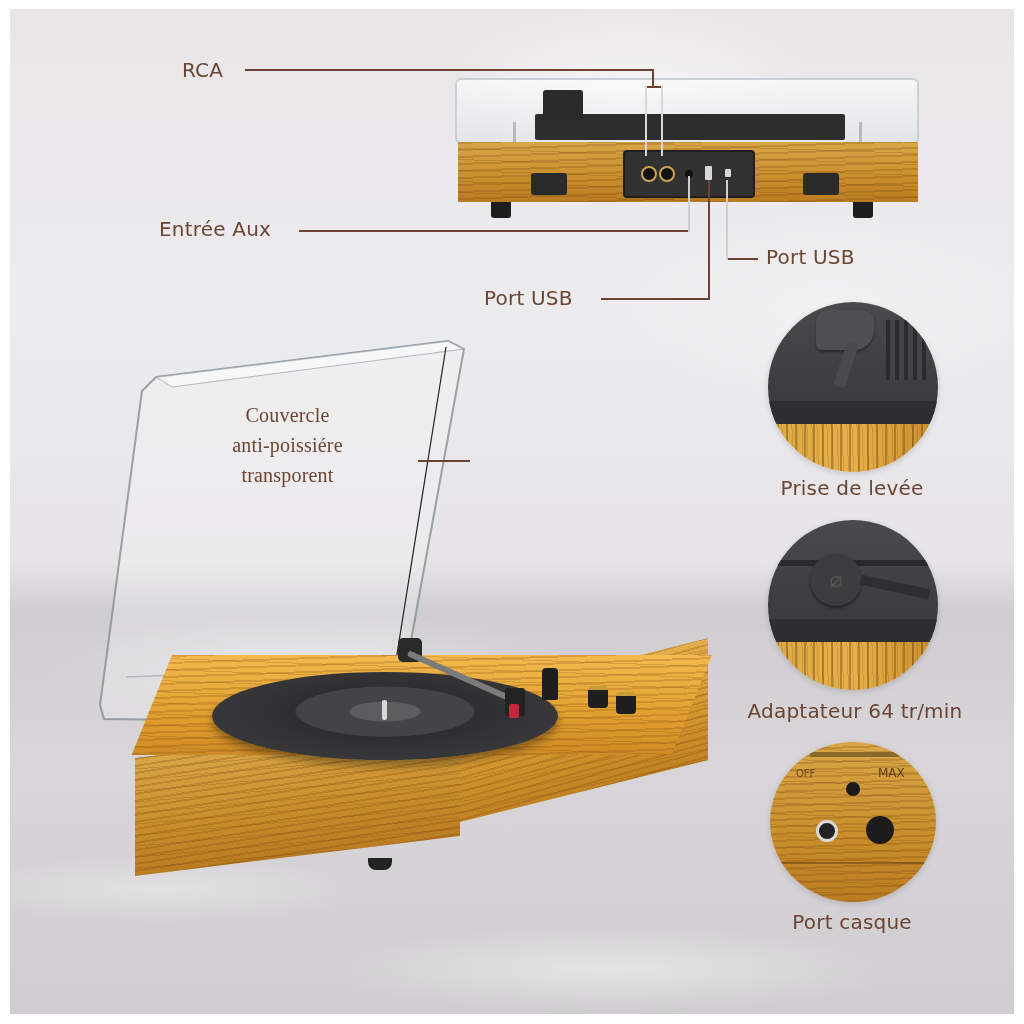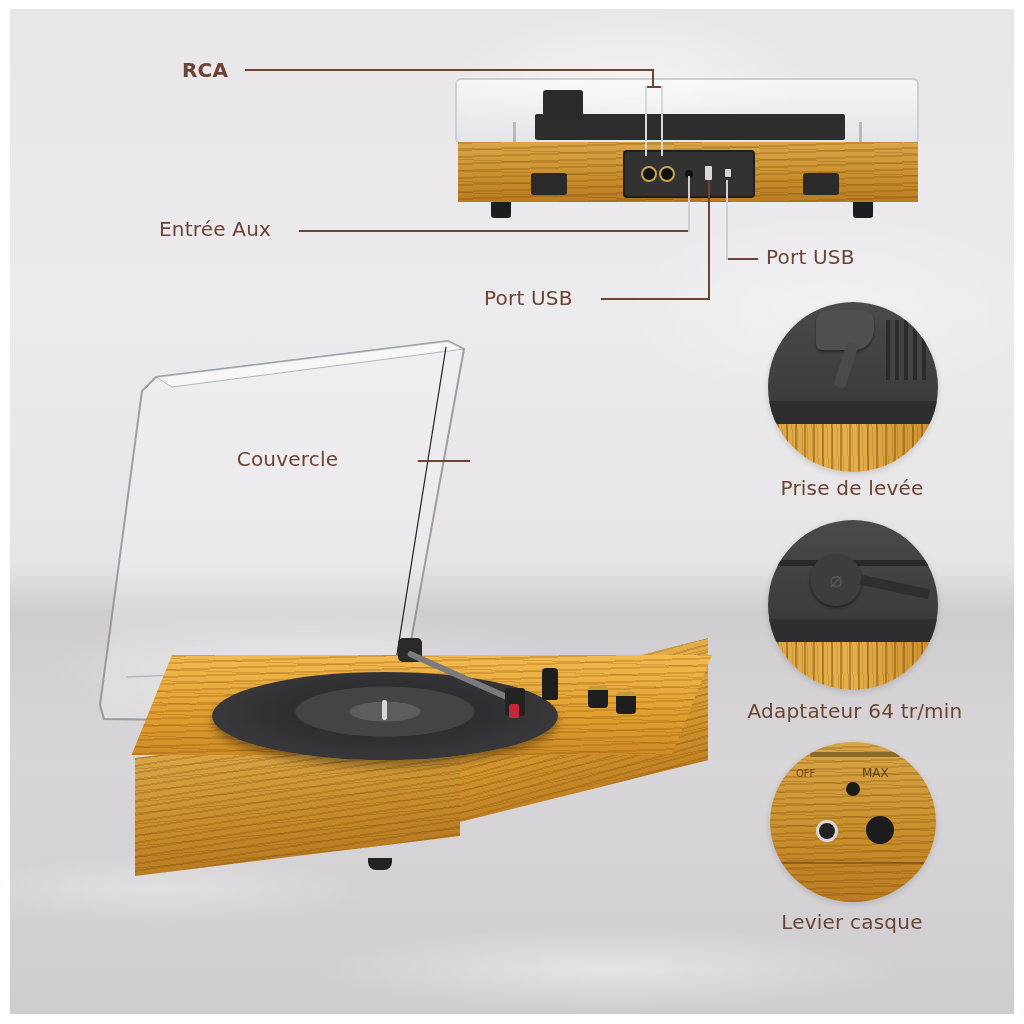--- a/index.html
+++ b/index.html
@@ -76,21 +76,21 @@
     <div class="jack" style="left:16px;top:14px;"></div>
     <div class="jack" style="left:34px;top:14px;"></div>
     <div style="position:absolute;left:60px;top:18px;width:8px;height:8px;border-radius:50%;background:#111;"></div>
     <div style="position:absolute;left:80px;top:14px;width:7px;height:14px;background:#d8d8d8;border-radius:1px;"></div>
     <div style="position:absolute;left:100px;top:17px;width:6px;height:8px;background:#d8d8d8;border-radius:1px;"></div>
   </div>
   <div class="foot" style="left:36px;"></div>
   <div class="foot" style="left:398px;"></div>
 </div>
 
-<span class="lbl" style="left:182px;top:58px;font-weight:bold;">RCA</span>
+<span class="lbl" style="left:182px;top:58px;">RCA</span>
 <div class="ln" style="left:245px;top:69px;width:408px;height:2px;"></div>
 <div class="ln" style="left:652px;top:69px;width:2px;height:18px;"></div>
 <div class="ln" style="left:645px;top:86px;width:18px;height:2px;"></div>
 <div style="position:absolute;left:645px;top:86px;width:2px;height:70px;background:#d8d8d8;"></div>
 <div style="position:absolute;left:661px;top:86px;width:2px;height:70px;background:#d8d8d8;"></div>
 
 <span class="lbl" style="left:159px;top:217px;">Entrée Aux</span>
 <div class="ln" style="left:299px;top:230px;width:390px;height:2px;"></div>
 <div class="ln" style="left:688px;top:176px;width:2px;height:56px;background:#cfcfcf;"></div>
 
@@ -101,22 +101,24 @@
 <span class="lbl" style="left:484px;top:286px;">Port USB</span>
 <div class="ln" style="left:601px;top:298px;width:108px;height:2px;"></div>
 <div class="ln" style="left:708px;top:180px;width:2px;height:120px;"></div>
 
 <svg class="mainlid" viewBox="0 0 372 400">
   <polygon points="60,50 352,14 368,22 300,396 8,392 4,378 46,64" fill="rgba(255,255,255,0.22)" stroke="rgba(120,130,140,0.7)" stroke-width="2"></polygon>
   <polygon points="60,50 352,14 368,22 76,60" fill="rgba(255,255,255,0.5)" stroke="rgba(150,160,170,0.7)" stroke-width="1"></polygon>
   <line x1="30" y1="350" x2="290" y2="340" stroke="rgba(150,160,170,0.6)" stroke-width="1.5"></line>
   <line x1="350" y1="20" x2="290" y2="396" stroke="#222" stroke-width="1.2"></line>
 </svg>
-<span class="lbl c" style="left:200px;top:444px;width:175px;line-height:30px;">
+<span class="lbl c" style="left:200px;top:400px;width:175px;line-height:30px;font-family:Liberation Serif, serif;">
   <span style="display:block">Couvercle</span>
+  <span style="display:block">anti-poissiére</span>
+  <span style="display:block">transporent</span>
 </span>
 <div class="ln" style="left:418px;top:460px;width:52px;height:2px;"></div>
 
 <div class="pfoot" style="left:170px;top:796px;"></div>
 <div class="pfoot" style="left:368px;top:858px;"></div>
 <div class="plinth-front wood"></div>
 <div class="plinth-side wood" style="filter:brightness(1.05);"></div>
 <div class="plinth-top wood" style="filter:brightness(1.12);"></div>
 <div class="platter"></div>
 <div class="spindle"></div>
@@ -143,19 +145,19 @@
   <div class="wd woodv"></div>
   <div style="position:absolute;left:10px;top:40px;width:150px;height:6px;background:#2a2a2c;"></div>
   <div style="position:absolute;left:42px;top:34px;width:52px;height:52px;border-radius:50%;background:#3d3d3f;box-shadow:0 2px 3px rgba(0,0,0,.45);text-align:center;line-height:52px;color:#555;font-size:22px;">⌀</div>
   <div style="position:absolute;left:92px;top:62px;width:70px;height:10px;background:#2f2f31;transform:rotate(12deg);"></div>
 </div>
 <span class="lbl c" style="left:724px;top:699px;width:262px;">Adaptateur 64 tr/min</span>
 
 <div class="circ wood" style="left:770px;top:742px;width:166px;height:160px;">
   <div style="position:absolute;left:40px;top:10px;width:90px;height:5px;background:#8a6a2a;border-radius:2px;"></div>
   <span style="position:absolute;left:26px;top:26px;font-size:10px;color:#6a4b1c;">OFF</span>
-  <span style="position:absolute;left:92px;top:24px;font-size:12px;color:#5a3e16;">MAX</span>
+  <span style="position:absolute;left:108px;top:24px;font-size:12px;color:#5a3e16;">MAX</span>
   <div style="position:absolute;left:76px;top:40px;width:14px;height:14px;border-radius:50%;background:#1a1a1a;"></div>
   <div style="position:absolute;left:46px;top:78px;width:16px;height:16px;border-radius:50%;background:#222;border:3px solid #d9d9d9;"></div>
   <div style="position:absolute;left:96px;top:74px;width:28px;height:28px;border-radius:50%;background:#1c1c1c;"></div>
   <div style="position:absolute;left:0;top:120px;width:100%;height:2px;background:rgba(90,60,20,.5);"></div>
 </div>
-<span class="lbl c" style="left:740px;top:910px;width:224px;">Levier casque</span>
+<span class="lbl c" style="left:740px;top:910px;width:224px;">Port casque</span>
 
 </body></html>

